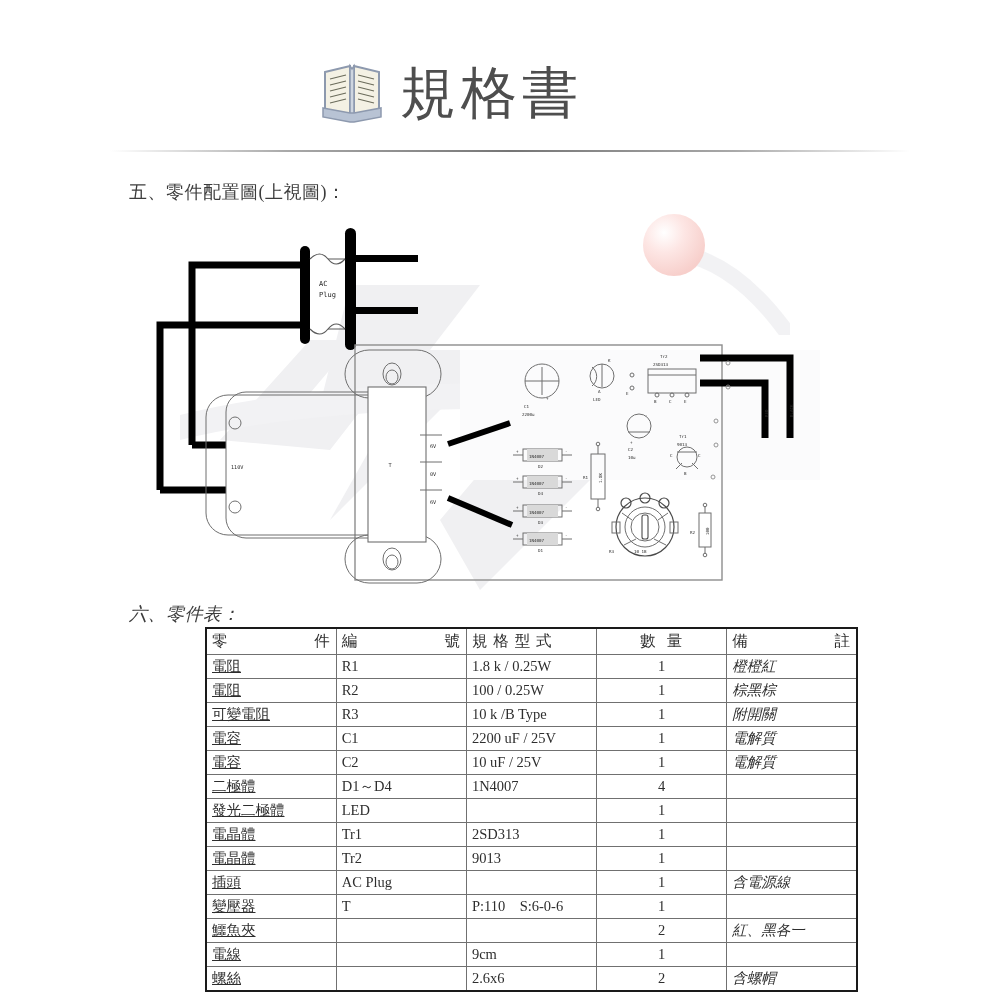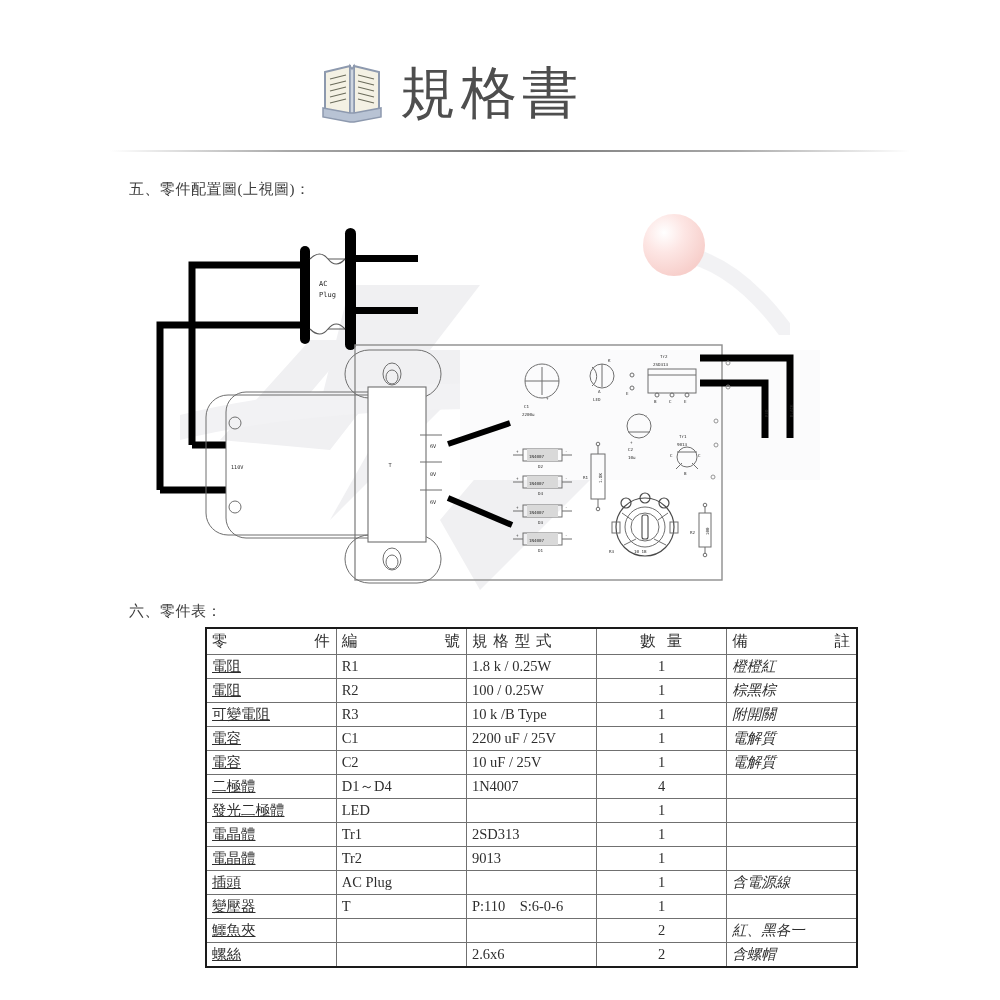--- a/index.html
+++ b/index.html
@@ -48,27 +48,27 @@
         rgba(140,140,140,0.75) 22%,
         rgba(110,110,110,0.95) 50%,
         rgba(140,140,140,0.75) 78%,
         rgba(160,160,160,0) 100%);
   }
 
   
   .section-heading {
     position: absolute;
     font-family: "Liberation Serif", "DejaVu Serif", serif;
-    font-size: 15px;
+    font-size: 18px;
     color: #3c3c3c;
     white-space: nowrap;
     letter-spacing: 0.5px;
   }
   #heading-5 { left: 129px; top: 180px; }
-  #heading-6 { left: 129px; top: 602px; }
+  #heading-6 { left: 129px; top: 602px; font-style: italic; }
 
   
   #watermark {
     position: absolute;
     left: 180px; top: 190px;
     width: 640px; height: 420px;
     pointer-events: none;
   }
   #sphere-wm {
     position: absolute;
@@ -479,20 +479,27 @@
         <td class="c4"></td>
       </tr>
       <tr>
         <td class="c0">鱷魚夾</td>
         <td class="c1"></td>
         <td class="c2"></td>
         <td class="c3 col-qty">2</td>
         <td class="c4">紅、黑各一</td>
       </tr>
       <tr>
+        <td class="c0">電線</td>
+        <td class="c1"></td>
+        <td class="c2">9cm</td>
+        <td class="c3 col-qty">1</td>
+        <td class="c4"></td>
+      </tr>
+      <tr>
         <td class="c0">螺絲</td>
         <td class="c1"></td>
         <td class="c2">2.6x6</td>
         <td class="c3 col-qty">2</td>
         <td class="c4">含螺帽</td>
       </tr>
     </tbody>
 </table>
 
 </body></html>

